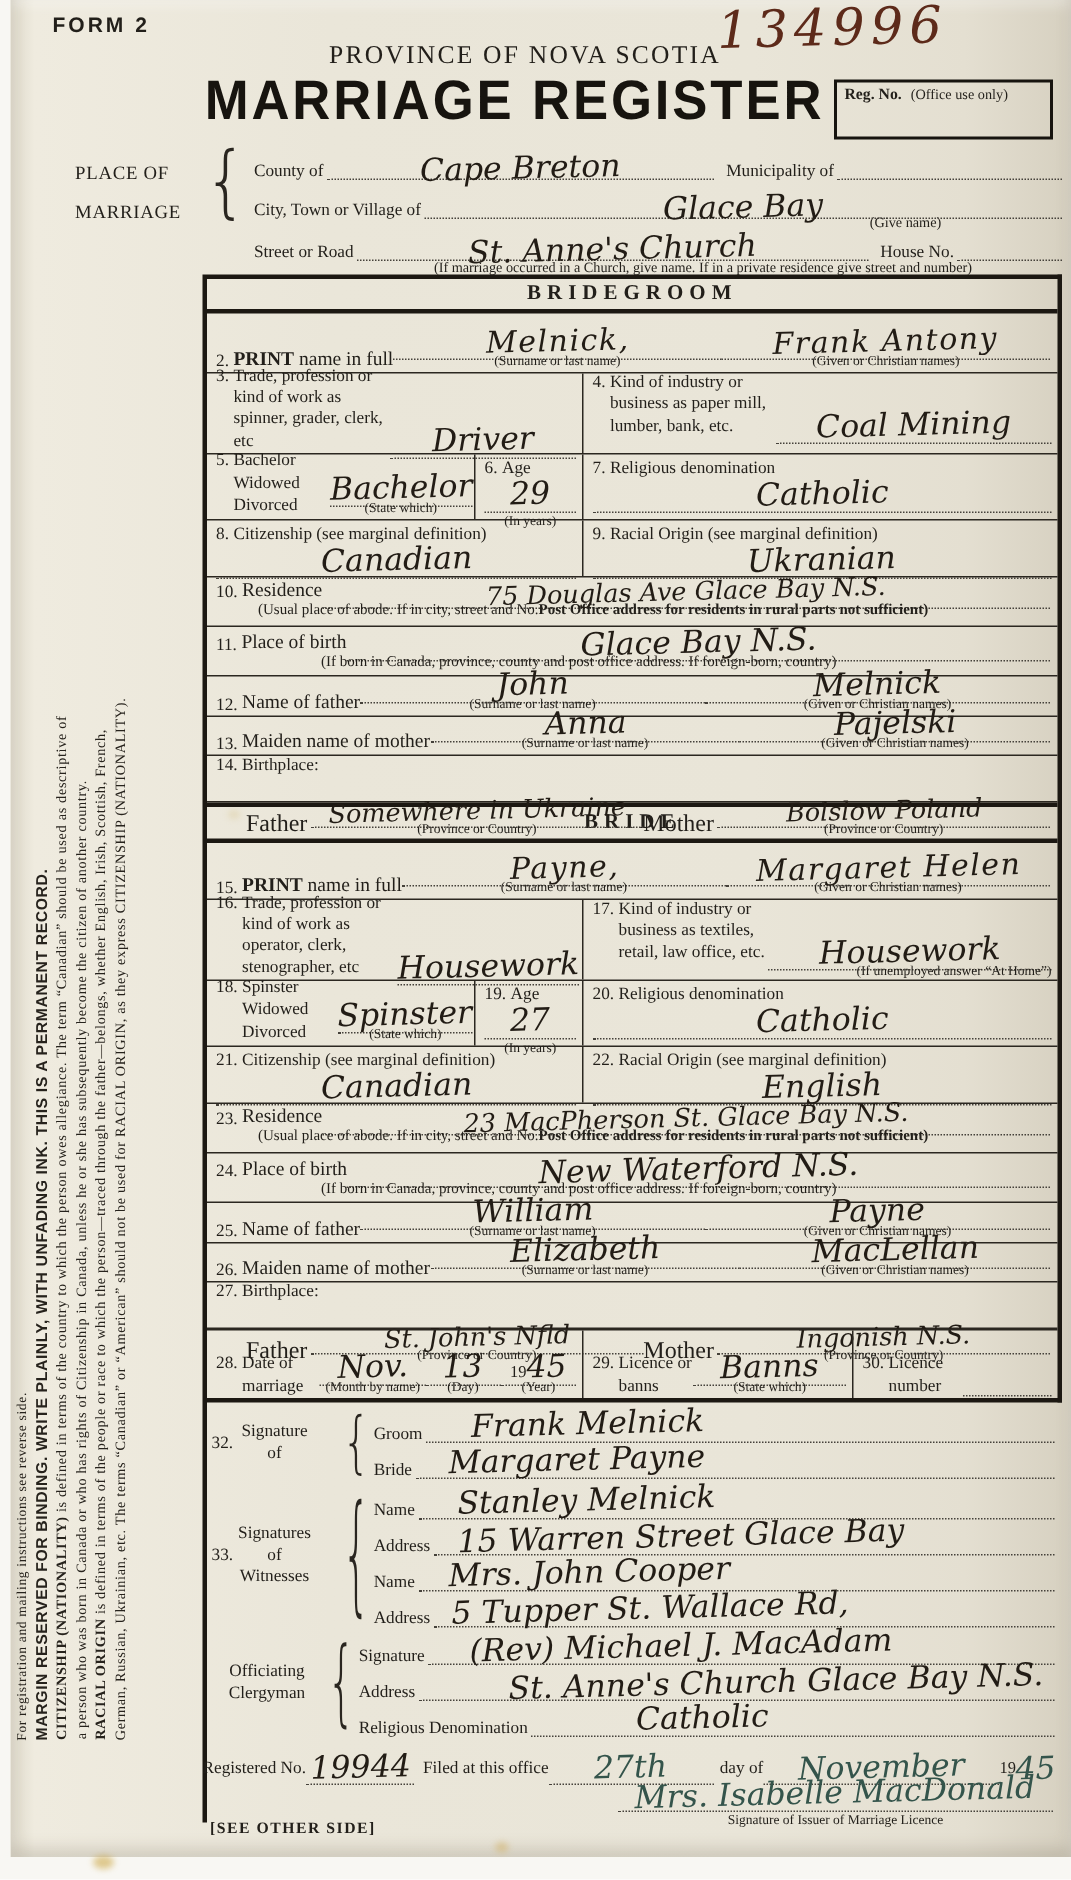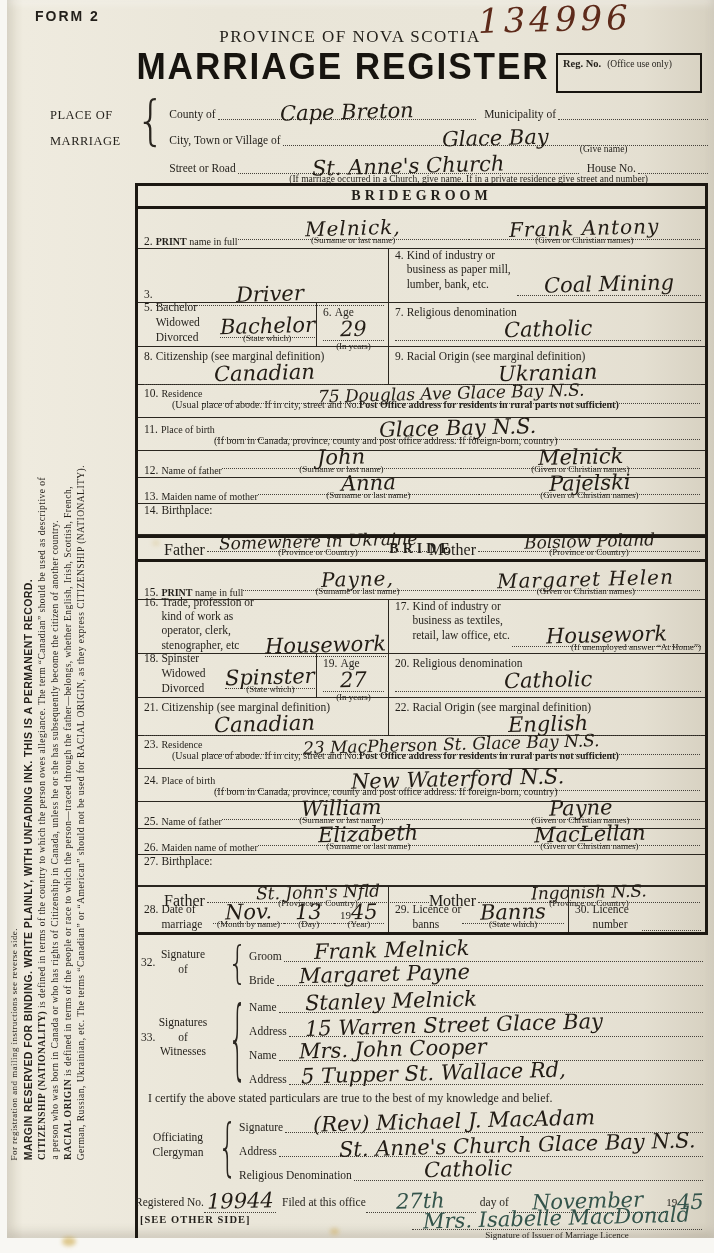--- a/index.html
+++ b/index.html
@@ -64,21 +64,21 @@
   .grid{border:3px solid #1c1812;border-left:none;box-sizing:border-box;}
   .secbar{height:20px;border-bottom:3px solid #1c1812;display:flex;align-items:center;justify-content:center;
           font-weight:bold;font-size:14px;letter-spacing:4px;}
   .row,.cols{border-bottom:1.7px solid #2b2720;box-sizing:border-box;position:relative;}
   .row{display:flex;align-items:flex-end;padding:0 5px 1px 6px;}
   .last{border-bottom:none;}
   .cols{display:flex;}
   .cell{box-sizing:border-box;padding:2px 4px 1px 6px;position:relative;}
   .cell+.cell{border-left:1.7px solid #2b2720;}
   .no{font-size:11.5px;padding-right:3px;white-space:nowrap;}
-  .lbl{font-size:10px;}
+  .lbl{font-size:13px;}
   .sub{font-size:9px;text-align:center;display:block;line-height:1.3;}
   .subr{font-size:9px;text-align:right;display:block;line-height:1.3;}
   .fld{display:flex;flex-direction:column;flex:1;}
   .dotc{text-align:center;}
   .vwrap{margin-bottom:-5px;}
   .inline{display:flex;align-items:flex-end;width:100%;}
   .subline{display:flex;font-size:10px;line-height:1.25;}
   .boldsub{font-weight:bold;}
   .celllabel{font-size:11.5px;line-height:1.25;display:flex;}
   .cellbody{display:flex;align-items:flex-end;}
@@ -179,20 +179,21 @@
         <span class="fld">
             <span class="dots dotc vwrap"><span class="hw hwname">Frank Antony</span></span>
             <span class="sub">(Given or Christian names)</span>
           </span>
       </div>
 
       <div class="cols r34h">
         <div class="cell c-left cellbody">
           <span class="celllabel">
               <span class="no">3.</span>
+              <span class="wraplbl">Trade, profession or kind of work as spinner, grader, clerk, etc</span>
             </span>
           <span class="fld">
               <span class="dots dotc vwrap"><span class="hw hwbig">Driver</span></span>
             </span>
         </div>
         <div class="cell c-rest">
           <div class="cellbody" style="height:40px;">
             <span class="celllabel">
                 <span class="no">4.</span>
                 <span class="wraplbl" style="width:110px;">Kind of industry or business as paper mill, lumber, bank, etc.</span>
@@ -579,21 +580,20 @@
           </span>
         <span class="sline">
             <span class="plbl">Address</span>
             <span class="fld">
               <span class="dots"><span class="hw hwbig" style="margin-left:12px;">5 Tupper St.  Wallace Rd,</span></span>
             </span>
           </span>
       </span>
     </div>
 
-    <div class="certify">I certify the above stated particulars are true to the best of my knowledge and belief.</div>
 
     <div class="sigrow clergy">
       <span class="siglblcol" style="width:76px;"><span>Officiating</span><br><span>Clergyman</span></span>
       <span class="brace sigbrace" style="transform:scaleY(2.1);">{</span>
       <span class="siglines">
         <span class="sline">
             <span class="plbl">Signature</span>
             <span class="fld">
               <span class="dots"><span class="hw hwbig" style="margin-left:28px;">(Rev) Michael J. MacAdam</span></span>
             </span>

